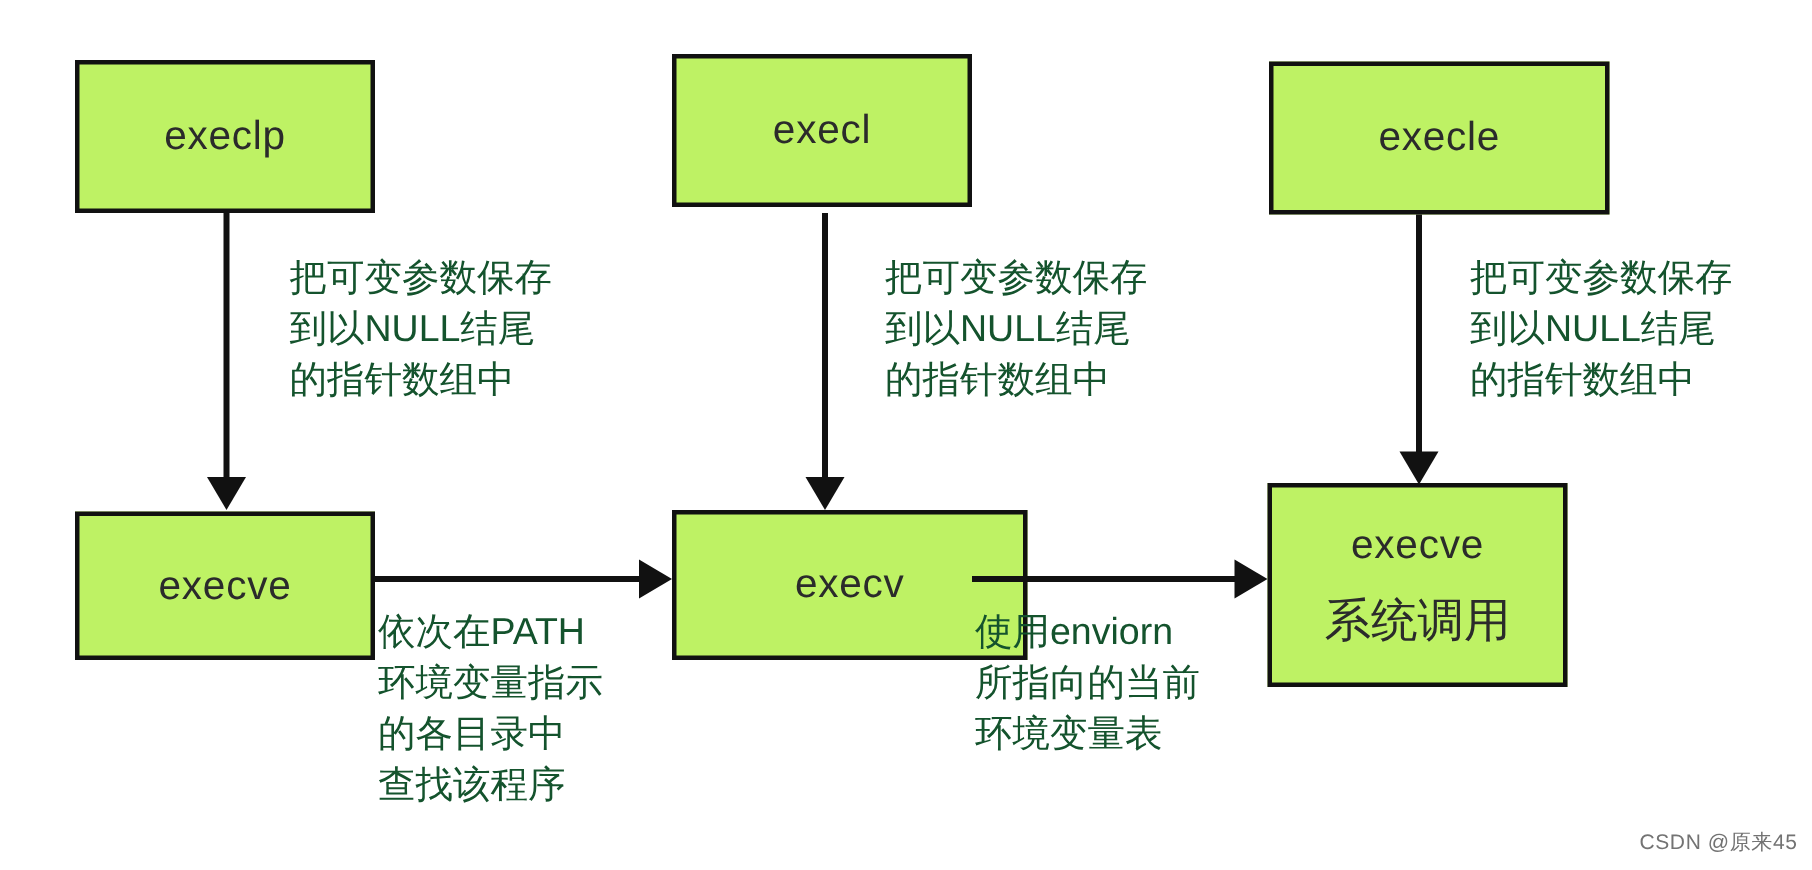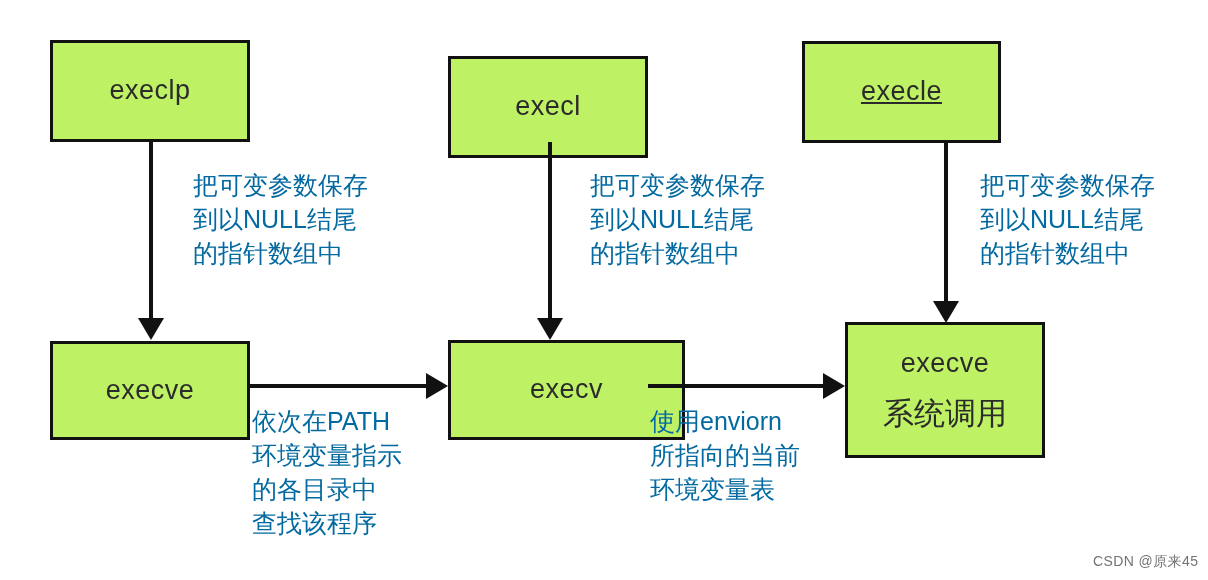--- a/index.html
+++ b/index.html
@@ -58,21 +58,21 @@
   .arrow-right {
     position: absolute;
     width: 0;
     height: 0;
     border-top: 13px solid transparent;
     border-bottom: 13px solid transparent;
     border-left: 22px solid #111111;
   }
   .annot {
     position: absolute;
-    color: #0369a1;
+    color: #14532d;
     font-size: 25px;
     line-height: 1.36;
     letter-spacing: 0px;
     white-space: pre-line;
   }
   .watermark {
     position: absolute;
     color: #737373;
     font-size: 14px;
     letter-spacing: 0.4px;
@@ -81,25 +81,25 @@
 </style>
 </head>
 <body>
 
 <div id="canvas">
 
   <div class="node" style="left:50px; top:40px; width:200px; height:102px;">
     <span>execlp</span>
   </div>
 
-  <div class="node" style="left:448px; top:56px; width:200px; height:102px;">
+  <div class="node" style="left:448px; top:36px; width:200px; height:102px;">
     <span>execl</span>
   </div>
 
-  <div class="node" style="left:802px; top:41px; width:199px; height:102px;text-decoration:underline;">
+  <div class="node" style="left:846px; top:41px; width:227px; height:102px;">
     <span>execle</span>
   </div>
 
   <div class="node" style="left:50px; top:341px; width:200px; height:99px;">
     <span>execve</span>
   </div>
 
   <div class="node" style="left:448px; top:340px; width:237px; height:100px;">
     <span>execv</span>
   </div>

